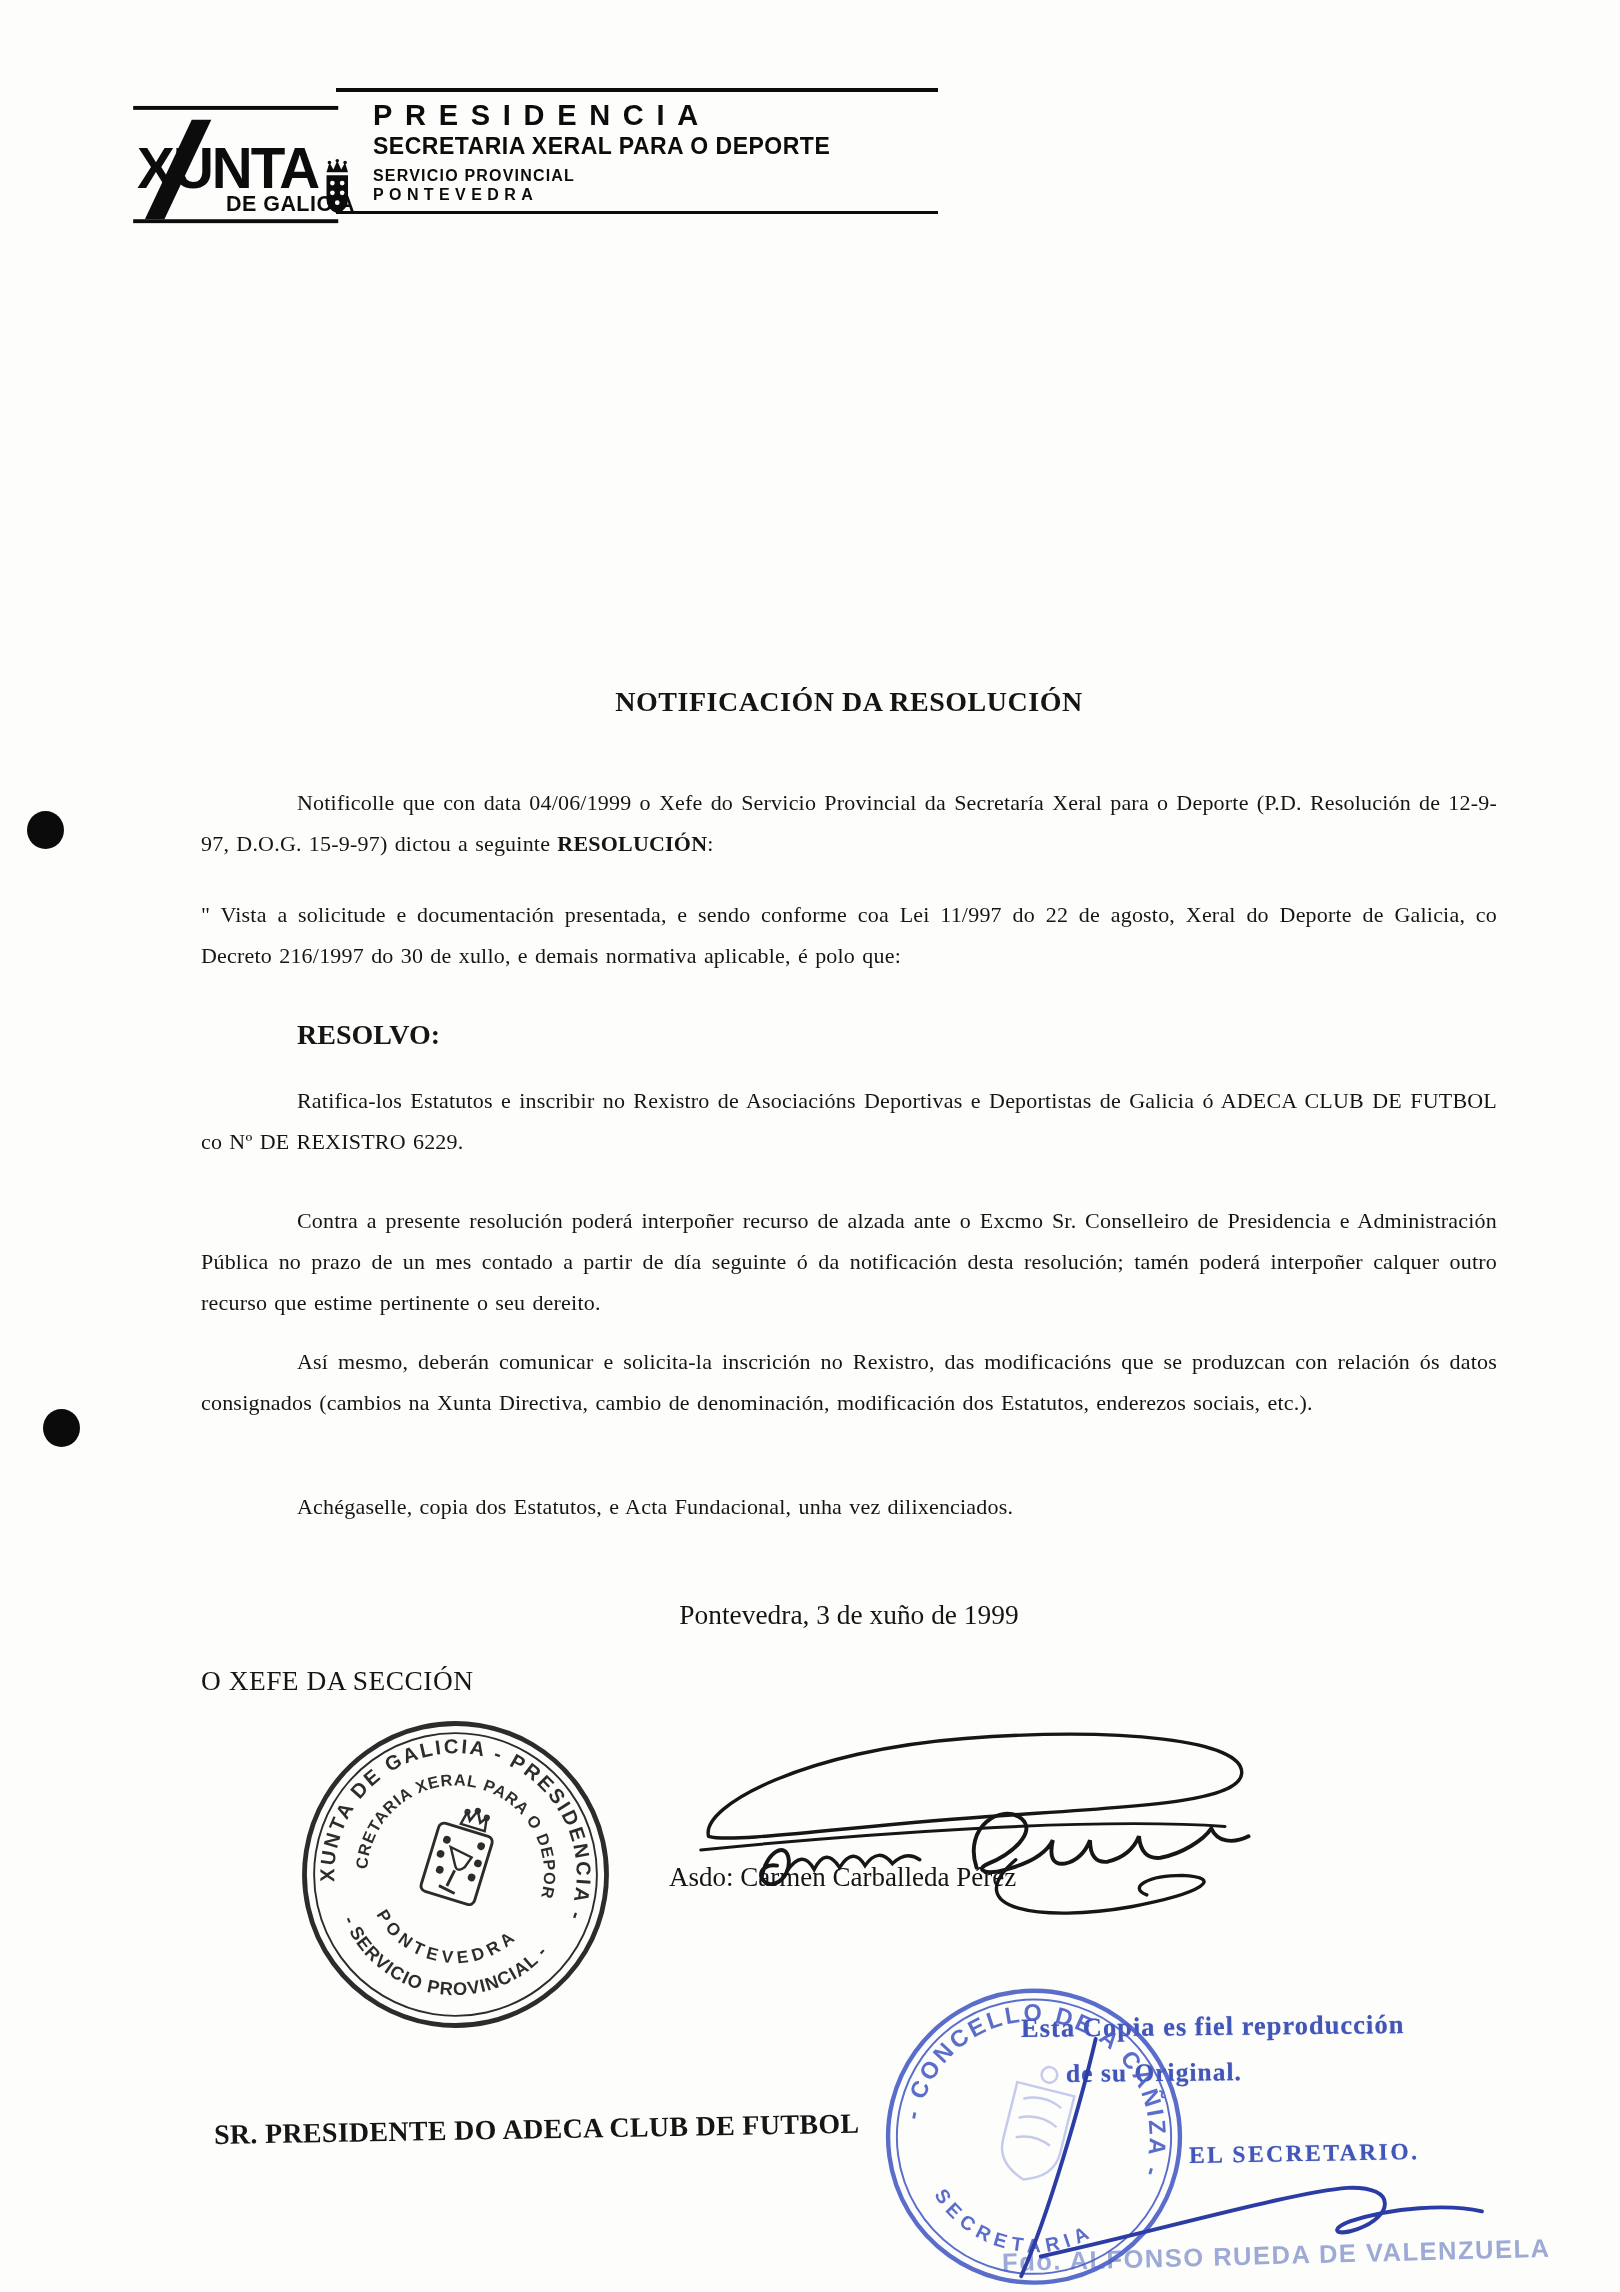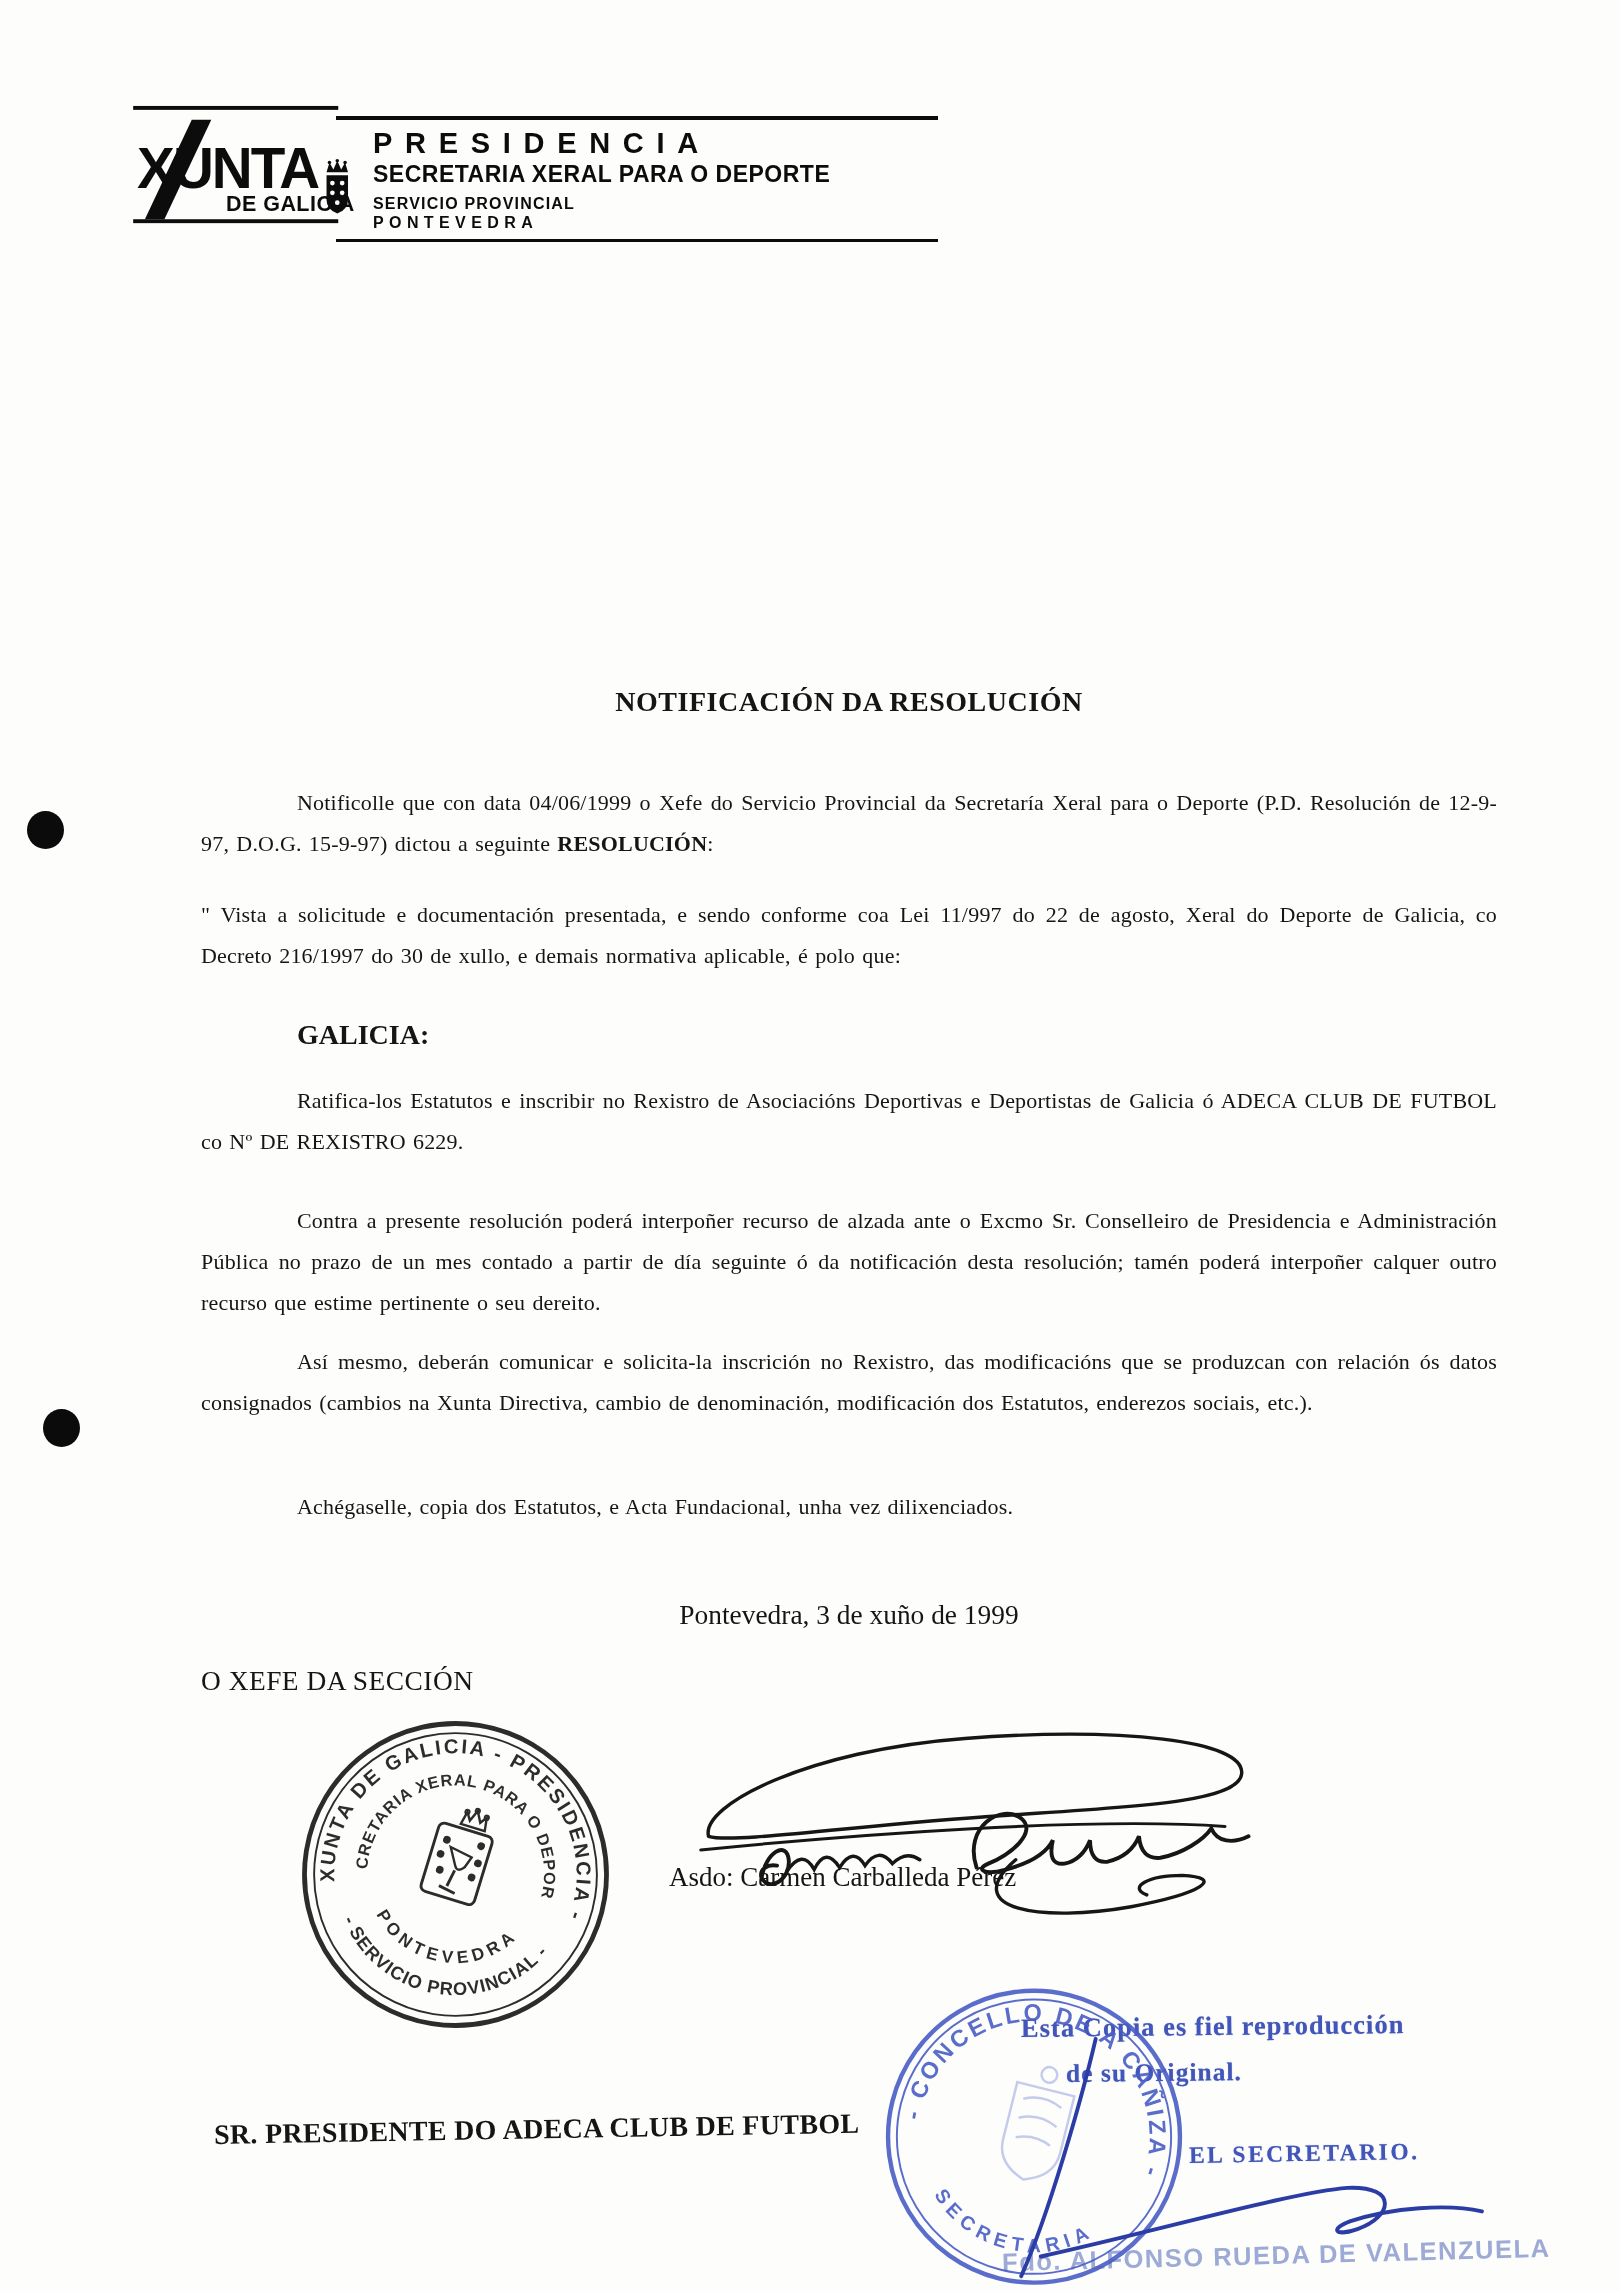--- a/index.html
+++ b/index.html
@@ -2,21 +2,21 @@
 <html><head>
 <meta charset="utf-8">
 <style>
   html,body{margin:0;padding:0;background:#e8e8e8;}
   .page{
     position:relative;width:1620px;height:2293px;background:#fdfdfc;
     overflow:hidden;font-family:"Liberation Serif",serif;color:#151515;
   }
   .abs{position:absolute;}
   
-  .lh-right{left:336px;top:116px;width:602px;font-family:"Liberation Sans",sans-serif;color:#0c0c0c;}
+  .lh-right{left:336px;top:88px;width:602px;font-family:"Liberation Sans",sans-serif;color:#0c0c0c;}
   .lh-rule{height:3.9px;background:#0c0c0c;}
   .lh-dept{padding-left:37px;font-weight:bold;font-size:29px;letter-spacing:12.7px;margin-top:6.9px;}
   .lh-secr{padding-left:37px;font-weight:bold;font-size:23px;letter-spacing:0.5px;margin-top:1px;}
   .lh-serv{padding-left:37px;font-weight:bold;font-size:16px;letter-spacing:1.2px;margin-top:6.9px;}
   .lh-prov{padding-left:37px;font-weight:bold;font-size:16px;letter-spacing:5.4px;margin-top:1px;}
   .lh-rule-b{margin-top:6.9px;}
   
   .ref{left:201px;top:477px;width:882px;font-size:27.4px;line-height:56px;}
   .ref b{font-weight:bold;}
   
@@ -90,21 +90,21 @@
     <div class="lh-serv">SERVICIO PROVINCIAL</div>
     <div class="lh-prov">PONTEVEDRA</div>
     <div class="lh-rule lh-rule-b"></div>
   </div>
 
 
   <div class="abs title">NOTIFICACIÓN DA RESOLUCIÓN</div>
 
   <div class="abs par ind p1"><span>Notificolle que con data 04/06/1999 o Xefe do Servicio Provincial da Secretaría Xeral para o Deporte (P.D. Resolución de 12-9-97, D.O.G. 15-9-97) dictou a seguinte </span><b>RESOLUCIÓN</b><span>:</span></div>
   <div class="abs par p2">" Vista a solicitude e documentación presentada, e sendo conforme coa Lei 11/997 do 22 de agosto, Xeral do Deporte de Galicia, co Decreto 216/1997 do 30 de xullo, e demais normativa aplicable, é polo que:</div>
-  <div class="abs resolvo">GALICIA:</div>
+  <div class="abs resolvo">RESOLVO:</div>
   <div class="abs par ind p3">Ratifica-los Estatutos e inscribir no Rexistro de Asociacións Deportivas e Deportistas de Galicia ó ADECA CLUB DE FUTBOL co Nº DE REXISTRO 6229.</div>
   <div class="abs par ind p5">Así mesmo, deberán comunicar e solicita-la inscrición no Rexistro, das modificacións que se produzcan con relación ós datos consignados (cambios na Xunta Directiva, cambio de denominación, modificación dos Estatutos, enderezos sociais, etc.).</div>
   <div class="abs par ind p4">Contra a presente resolución poderá interpoñer recurso de alzada ante o Excmo Sr. Conselleiro de Presidencia e Administración Pública no prazo de un mes contado a partir de día seguinte ó da notificación desta resolución; tamén poderá interpoñer calquer outro recurso que estime pertinente o seu dereito.</div>
   <div class="abs par ind p6">Achégaselle, copia dos Estatutos, e Acta Fundacional, unha vez dilixenciados.</div>
 
   <div class="abs date">Pontevedra, 3 de xuño de 1999</div>
   <div class="abs xefe">O XEFE DA SECCIÓN</div>
 
   <svg class="abs" style="left:292px;top:1711px;" width="327" height="327" viewBox="0 0 340 340">
     <g transform="rotate(9 170 170)" stroke="#1d1d1d" fill="none" opacity="0.93">

